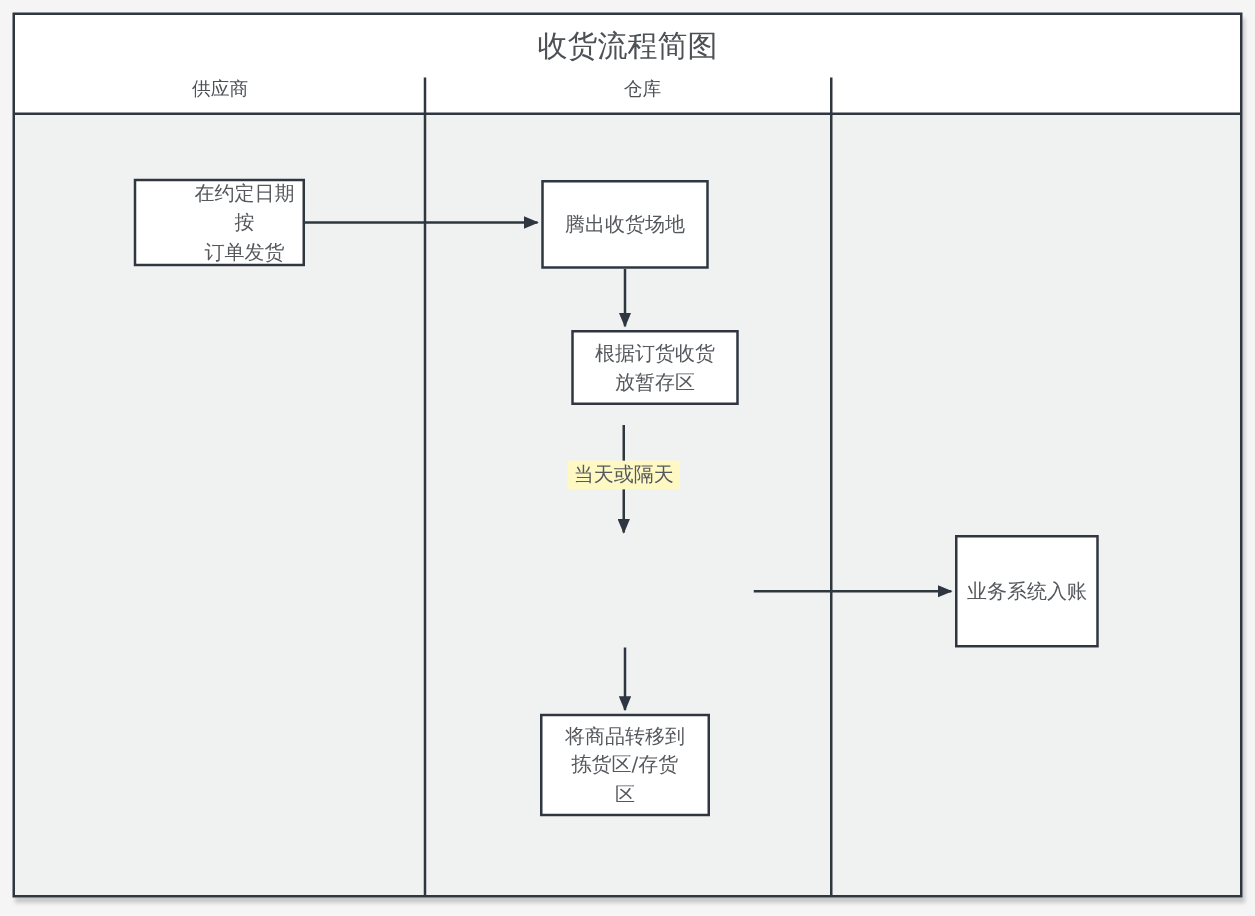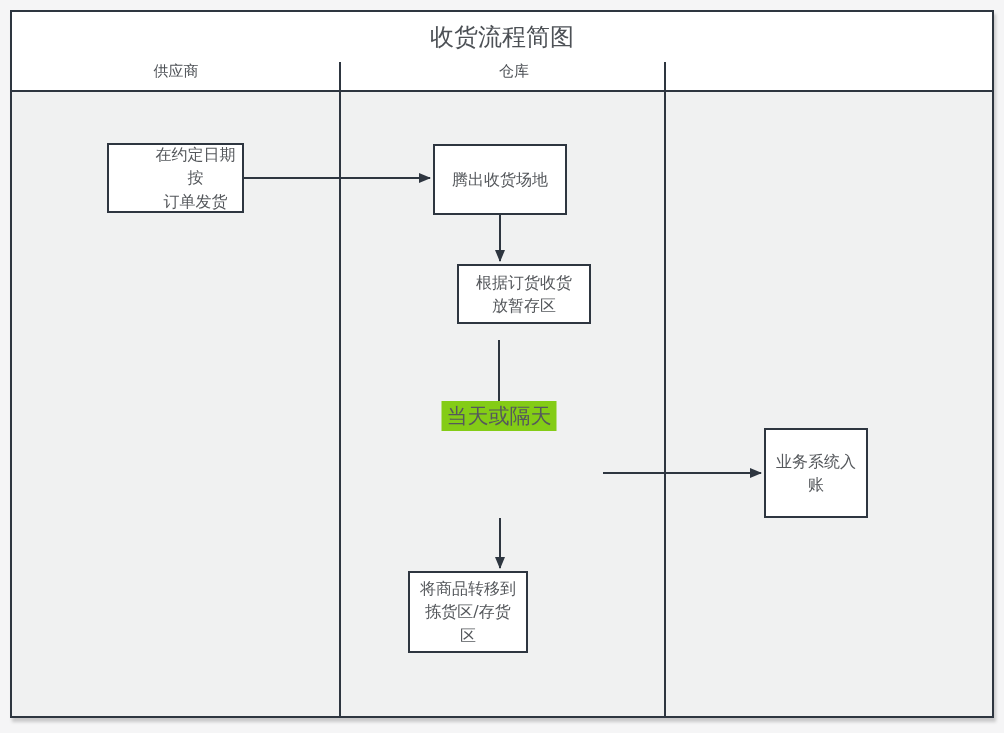--- a/index.html
+++ b/index.html
@@ -100,34 +100,33 @@
     line-height: 1.45;
     color: #55585c;
     white-space: pre-line;
     z-index: 10;
     padding: 2px 4px;
   }
   .node-ship      { left: 95px;  top: 131px; width: 137px; height: 70px; padding-left: 44px; }
   .node-clear     { left: 421px; top: 132px; width: 134px; height: 71px; }
   .node-receive   { left: 445px; top: 252px; width: 134px; height: 60px; }
   .node-confirm   { left: 386px; top: 417px; width: 205px; height: 89px; }
-  .node-transfer  { left: 396px; top: 559px; width: 120px; height: 82px; }
-  .node-booking   { left: 752px; top: 416px; width: 104px; height: 90px; }
+  .node-transfer  { left: 420px; top: 559px; width: 136px; height: 82px; }
+  .node-booking   { left: 752px; top: 416px; width: 115px; height: 90px; }
   .edge-label {
     position: absolute;
     left: 487px;
     top: 368px;
     transform: translate(-50%, -50%);
-    background: #84cc16;
+    background: #fef9c3;
     padding: 1px 5px;
-    font-size: 21px;
+    font-size: 16px;
     color: #55585c;
     z-index: 6;
     white-space: nowrap;
-    margin-top: 36px;
   }
 </style>
 </head>
 <body>
 
 <div class="stage">
   <div class="frame">
 
     <div class="title-band">收货流程简图</div>
 

